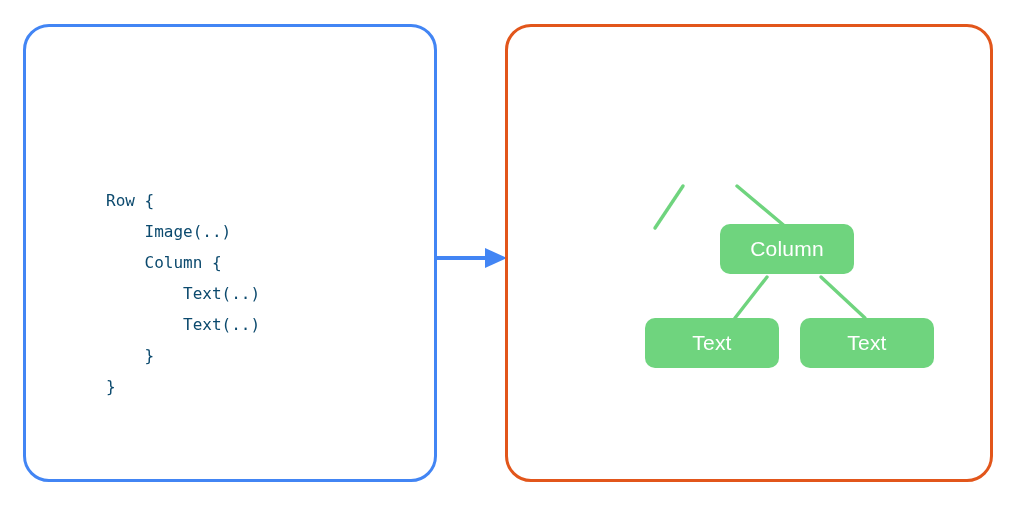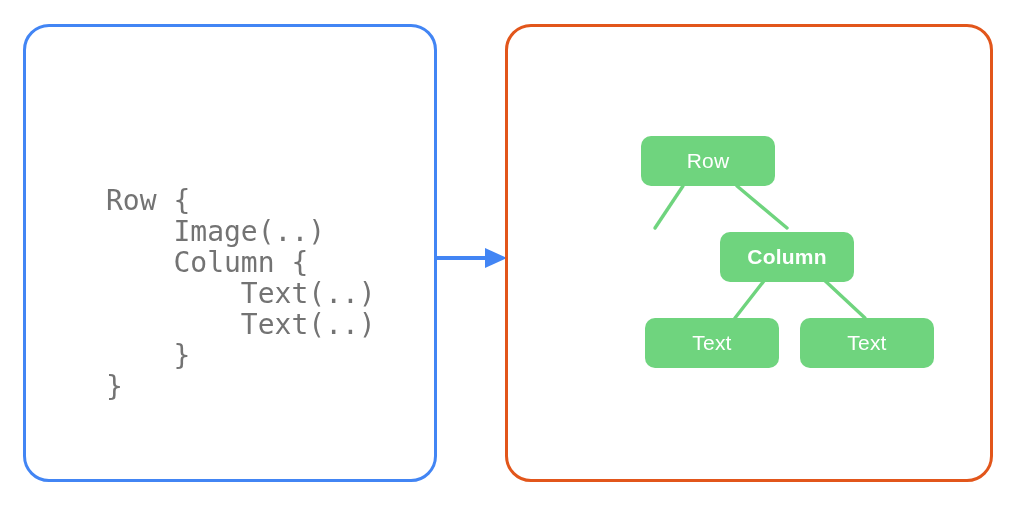--- a/index.html
+++ b/index.html
@@ -41,23 +41,23 @@
     border-color: #e2561b;
   }
 
   
   #code-block {
     position: absolute;
     left: 80px;
     top: 158px;
     margin: 0;
     font-family: "DejaVu Sans Mono", "Liberation Mono", monospace;
-    font-size: 28px;
+    font-size: 16px;
     line-height: 31px;
-    color: #737373;
+    color: #0c4a6e;
     white-space: pre;
     letter-spacing: 0px;
   }
 
   
   #flow-arrow {
     position: absolute;
     left: 430px;
     top: 240px;
     width: 84px;
@@ -84,21 +84,21 @@
     display: flex;
     align-items: center;
     justify-content: center;
     font-family: "Liberation Sans", sans-serif;
     font-size: 21px;
     font-weight: 400;
     letter-spacing: 0.2px;
   }
   #node-row    { left: 641px; top: 136px; }
   #node-image  { left: 562px; top: 228px; }
-  #node-column { left: 720px; top: 232px; font-weight: bold; }
+  #node-column { left: 720px; top: 224px; }
   #node-text-1 { left: 645px; top: 318px; }
   #node-text-2 { left: 800px; top: 318px; }
 </style>
 </head>
 <body>
 
 <div id="canvas">
 
   <div class="panel" id="code-panel">
     <pre id="code-block">Row {
@@ -119,23 +119,20 @@
 
   <svg id="tree-edges" viewBox="0 0 488 458">
     <g stroke="#6fd47e" stroke-width="3.4" stroke-linecap="round" fill="none">
       <line x1="178" y1="162" x2="150" y2="204"></line>
       <line x1="232" y1="162" x2="282" y2="204"></line>
       <line x1="262" y1="253" x2="230" y2="294"></line>
       <line x1="316" y1="253" x2="360" y2="294"></line>
     </g>
   </svg>
 
-  <div class="node" id="node-row">
-    <span>Row</span>
-  </div>
   <div class="node" id="node-column">
     <span>Column</span>
   </div>
   <div class="node" id="node-text-1">
     <span>Text</span>
   </div>
   <div class="node" id="node-text-2">
     <span>Text</span>
   </div>
 

